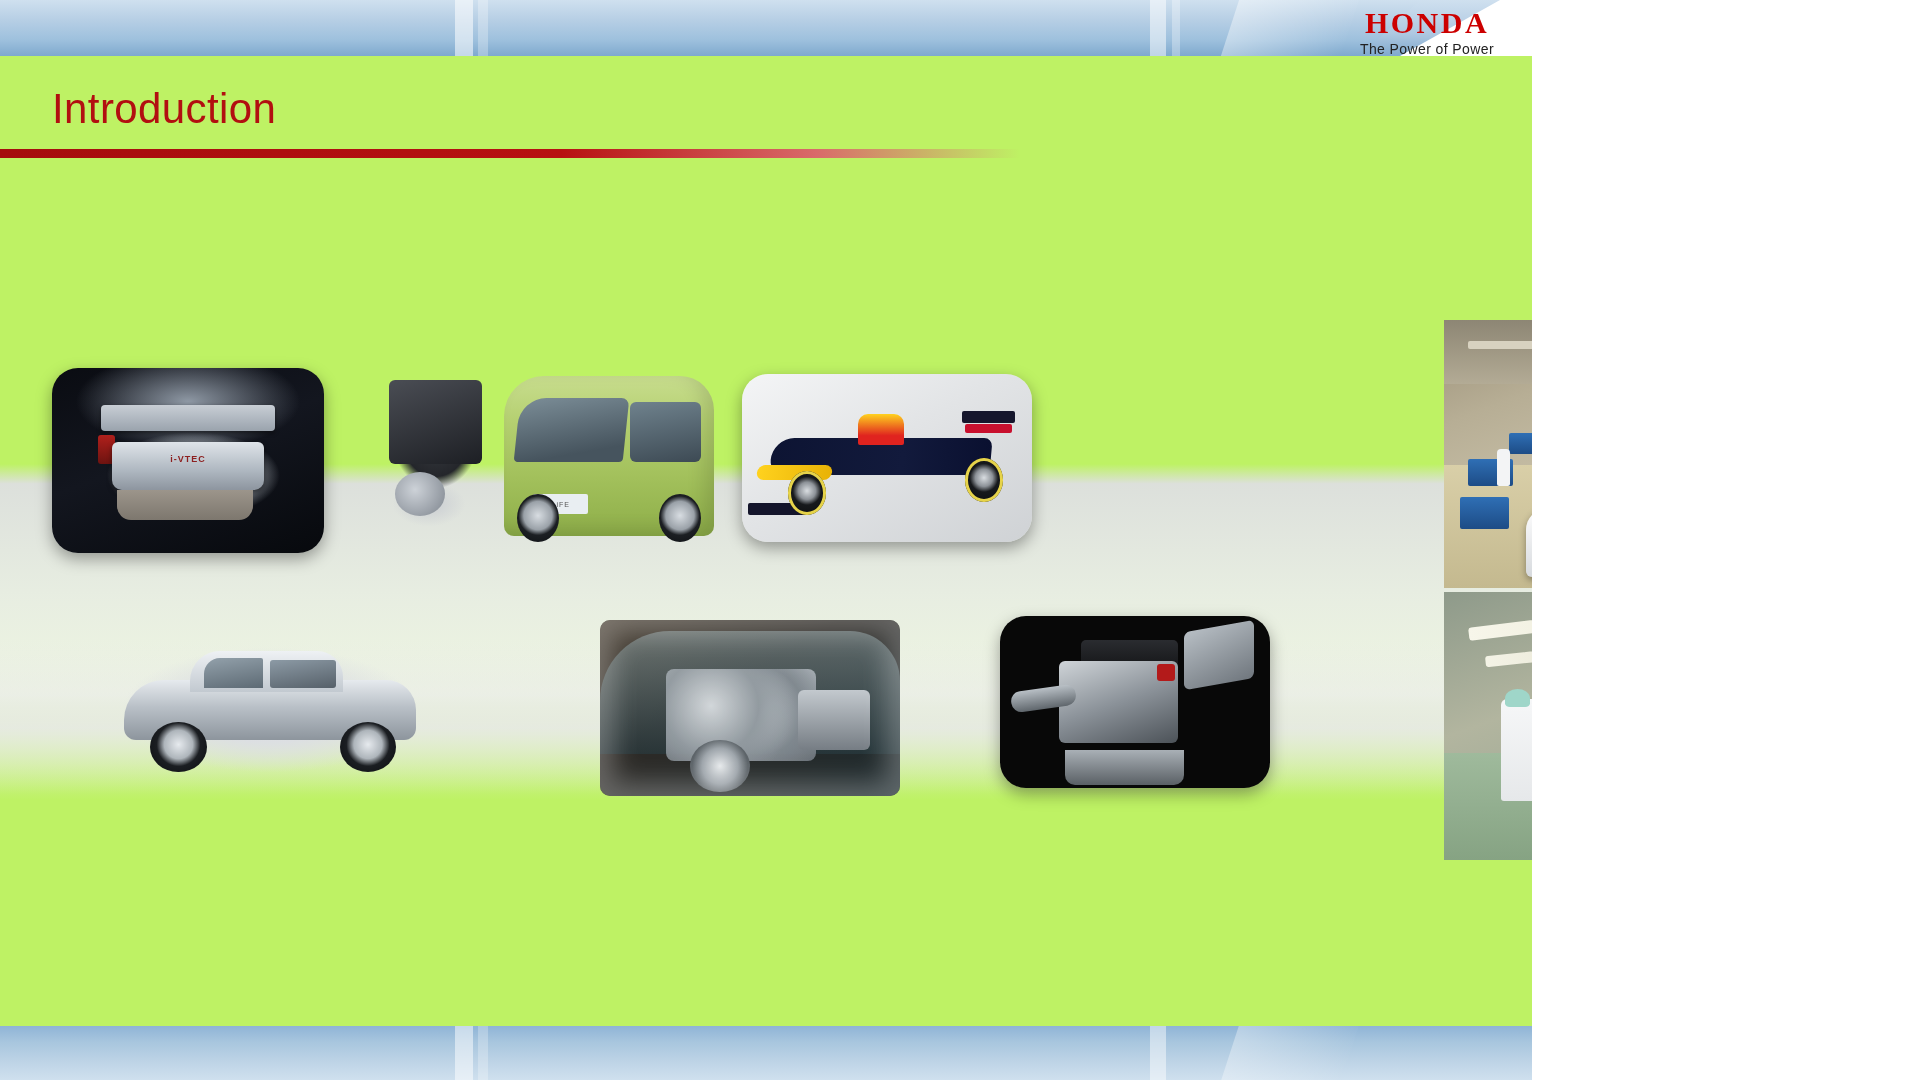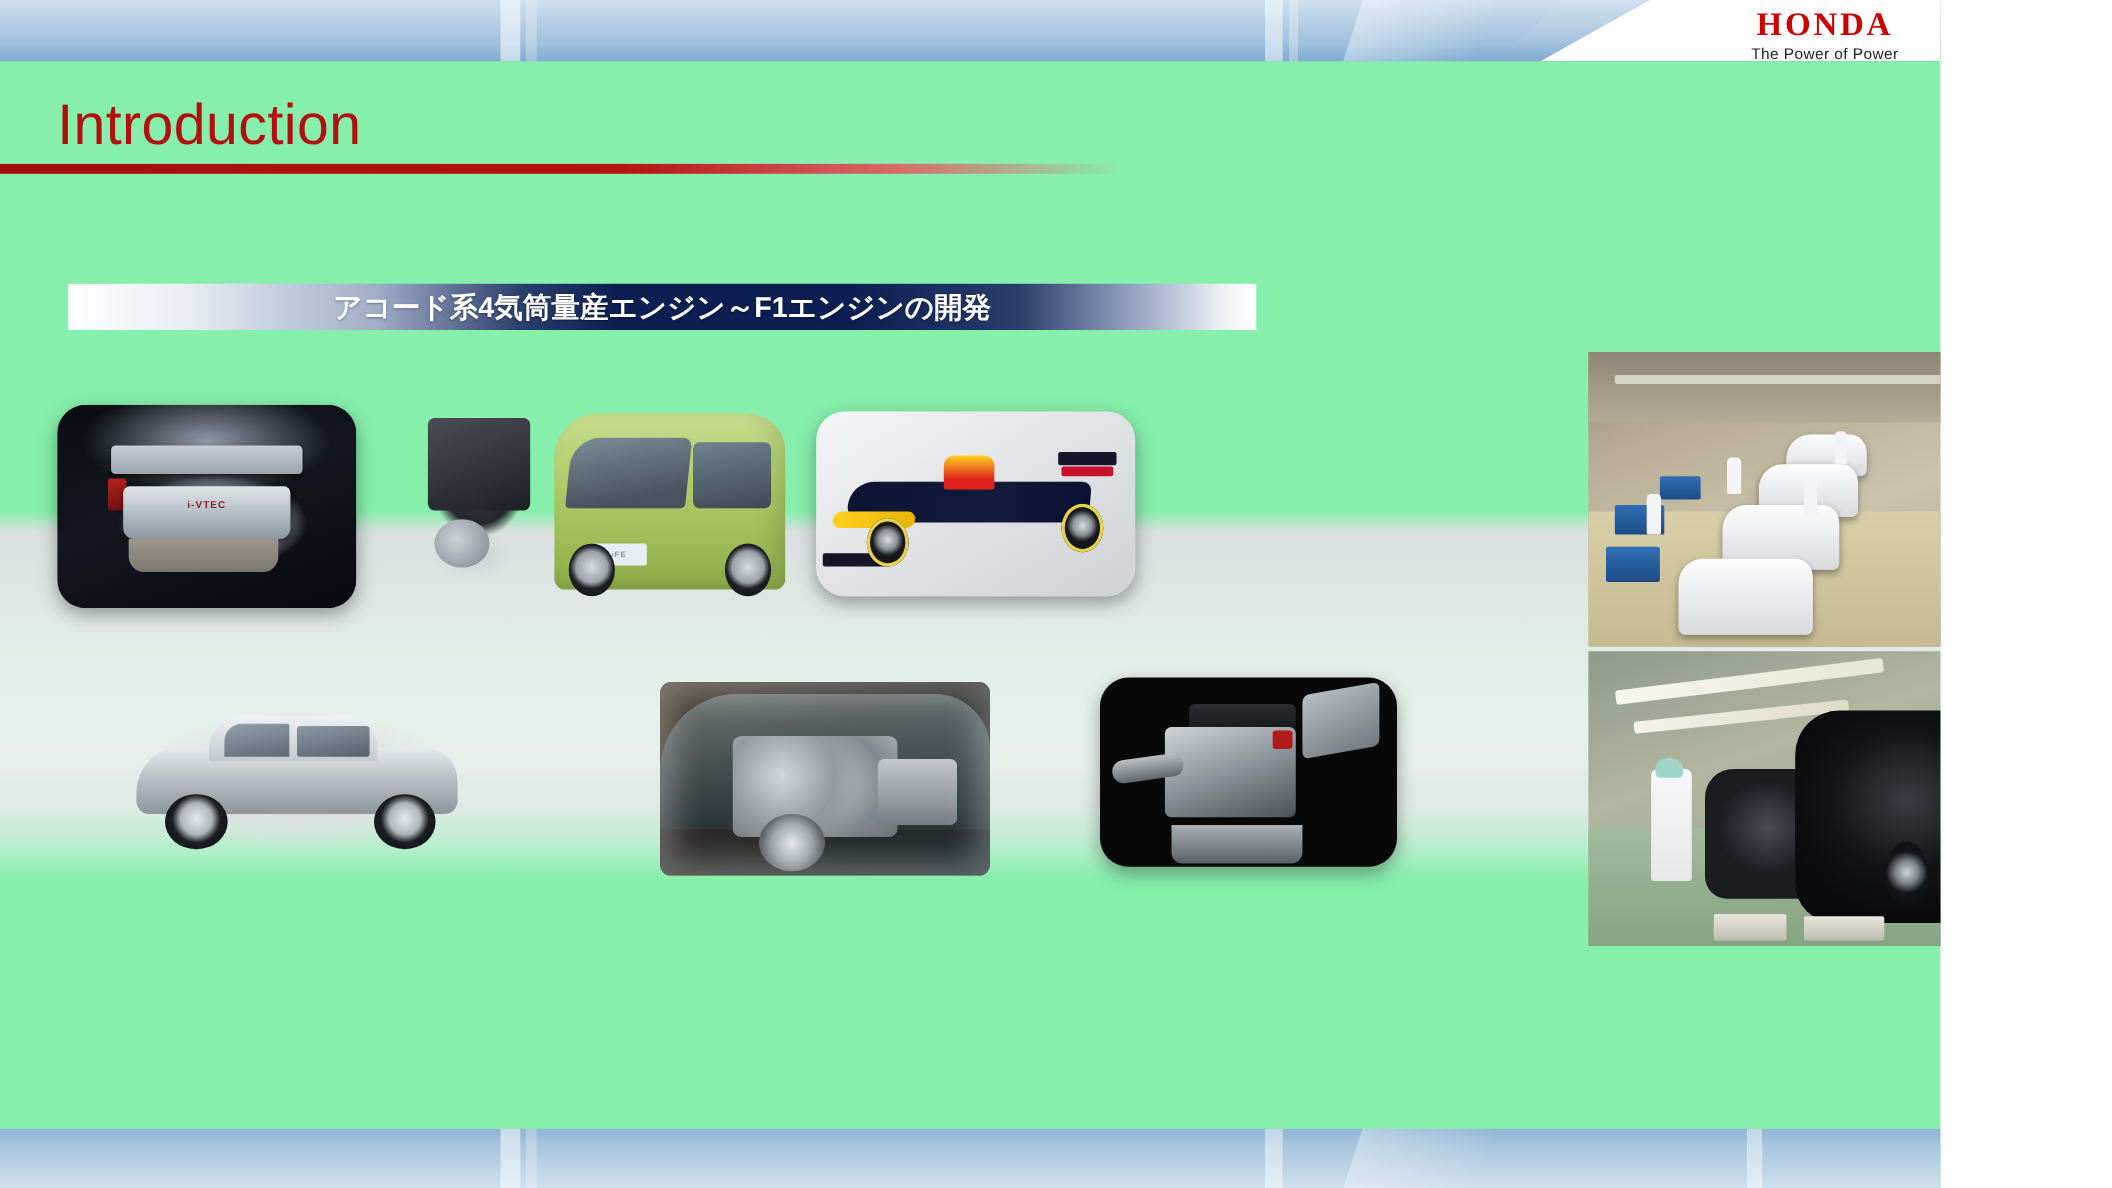--- a/index.html
+++ b/index.html
@@ -3,21 +3,21 @@
 <meta charset="utf-8">
 <title>Honda Introduction Slide</title>
 <style>
   html,body{margin:0;padding:0;}
   body{
     width:1920px;height:1080px;
     background:#ffffff;
     font-family:"Liberation Sans","DejaVu Sans",sans-serif;
     overflow:hidden;position:relative;
   }
-  .slide{position:absolute;inset:0;width:1764px;height:1080px;overflow:hidden;background:#86efac;}
+  .slide{position:absolute;inset:0;width:1532px;height:1080px;overflow:hidden;background:#bef264;}
 
   
   .bg-band{
     position:absolute;left:0;top:464px;width:1920px;height:330px;
     background:linear-gradient(180deg,
         rgba(228,228,230,0) 0%,
         rgba(222,223,226,0.95) 6%,
         rgba(236,237,239,0.9) 40%,
         rgba(246,246,247,0.85) 70%,
         rgba(255,255,255,0) 100%);
@@ -54,21 +54,21 @@
     color:#cc0000;font-weight:bold;font-size:30px;letter-spacing:2.5px;
     font-family:"Liberation Serif","DejaVu Serif",serif;line-height:1;
   }
   .logo-tag{
     color:#222;font-size:14px;letter-spacing:.4px;margin-top:4px;line-height:1;
   }
 
   
   .page-title{
     position:absolute;left:52px;top:88px;
-    font-size:52px;color:#b20f10;letter-spacing:.4px;line-height:1;
+    font-size:42px;color:#b20f10;letter-spacing:.4px;line-height:1;
   }
   .title-rule{
     position:absolute;left:0;top:149px;width:1020px;height:9px;
     background:linear-gradient(90deg,#a50d0d 0%,#b71111 55%,#d96a6a 80%,rgba(255,255,255,0) 100%);
   }
 
   
   .sec-banner{position:absolute;height:42px;display:flex;align-items:center;justify-content:center;}
   .sec-banner .ban-text{
     position:relative;z-index:2;color:#ffffff;font-weight:bold;font-size:26px;
@@ -301,23 +301,20 @@
   </div>
 
   <div class="logo-wrap">
     <div class="logo-honda">HONDA</div>
     <div class="logo-tag">The Power of Power</div>
   </div>
 
   <div class="page-title">Introduction</div>
   <div class="title-rule"></div>
 
-  <div class="sec-banner sec-left">
-    <span class="ban-text">アコード系4気筒量産エンジン～F1エンジンの開発</span>
-  </div>
 
   <div class="photo rounded p-engine">
     <div class="topcover"></div>
     <div class="redbit"></div>
     <div class="vcover"></div>
     <div class="manifold"></div>
   </div>
 
   <div class="photo soft p-life">
     <div class="keng">

